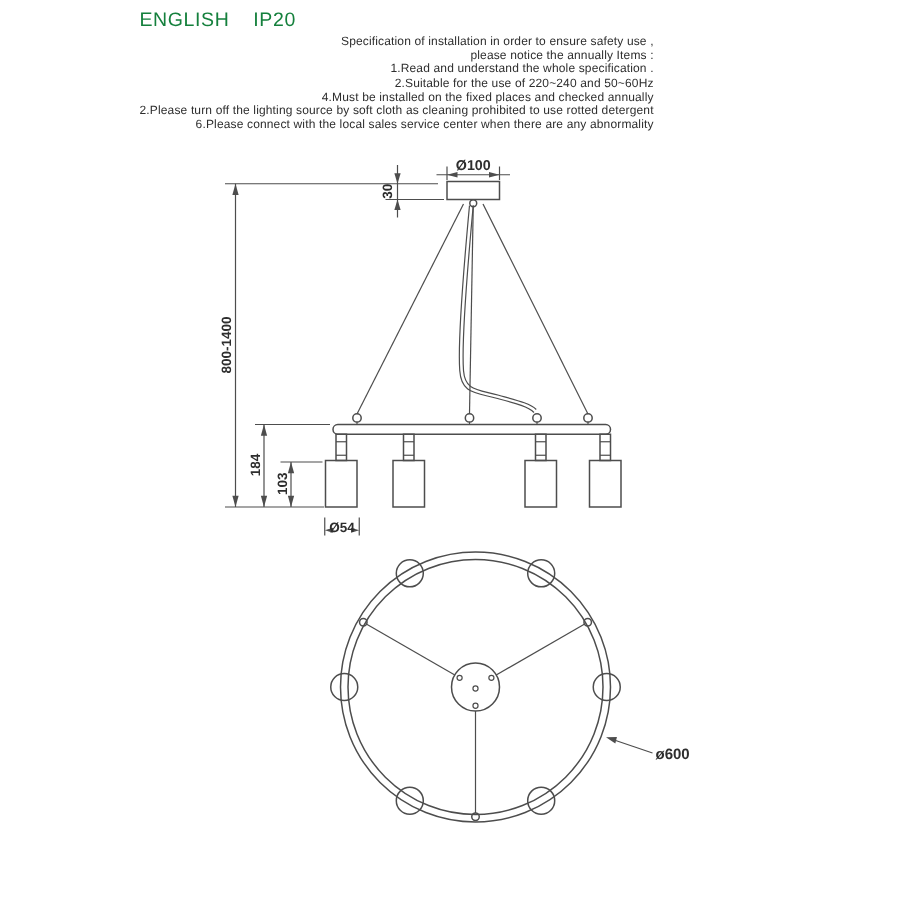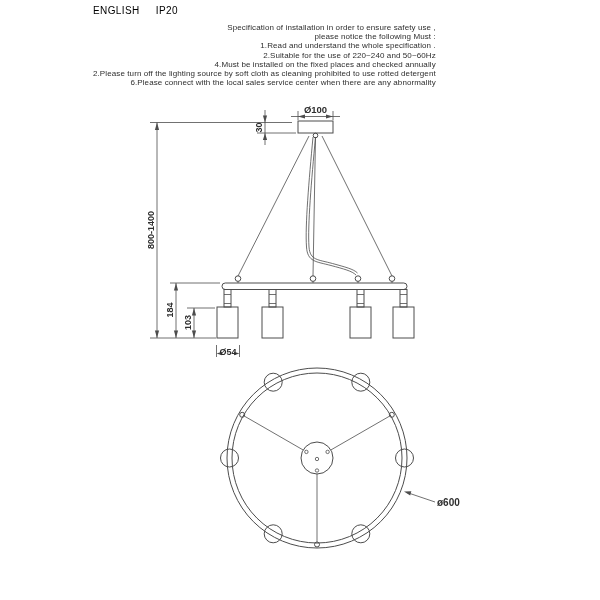--- a/index.html
+++ b/index.html
@@ -1,22 +1,22 @@
 <!DOCTYPE html>
 <html><head>
 <meta charset="utf-8">
 <style>
   html,body{margin:0;padding:0;background:#fff;}
   .page{
     position:relative;width:600px;height:600px;background:#ffffff;
     font-family:"Liberation Sans", sans-serif;color:#2f2f2f;overflow:hidden;
   }
   .header{
-    position:absolute;left:93px;top:5px;font-size:10px;letter-spacing:.4px;
-    display:flex;gap:16px;color:#000000;
+    position:absolute;left:93px;top:5px;font-size:13px;letter-spacing:.4px;
+    display:flex;gap:16px;color:#15803d;
   }
   .spec{
     position:absolute;left:93px;top:23px;font-size:8px;line-height:9.2px;
     color:#2e2e2e;white-space:nowrap;letter-spacing:.1px;text-align:right;
   }
   .footer{
     position:absolute;left:50%;top:569px;transform:translateX(-50%);
     font-size:13px;color:#2b2b2b;white-space:nowrap;letter-spacing:.2px;
   }
   svg.drawing{position:absolute;left:0;top:0;}
@@ -34,21 +34,21 @@
 
 <div class="page">
 
   <div class="header">
     <span>ENGLISH</span>
     <span>IP20</span>
   </div>
 
   <div class="spec">
     <div>Specification of installation in order to ensure safety use ,</div>
-    <div>please notice the following Must :</div>
+    <div>please notice the annually Items :</div>
     <div>1.Read and understand the whole specification .</div>
     <div>2.Suitable for the use of 220~240 and 50~60Hz</div>
     <div>4.Must be installed on the fixed places and checked annually</div>
     <div>2.Please turn off the lighting source by soft cloth as cleaning prohibited to use rotted detergent</div>
     <div>6.Please connect with the local sales service center when there are any abnormality</div>
   </div>
 
   <svg class="drawing" width="600" height="600" viewBox="0 0 600 600">
 
     <g>

